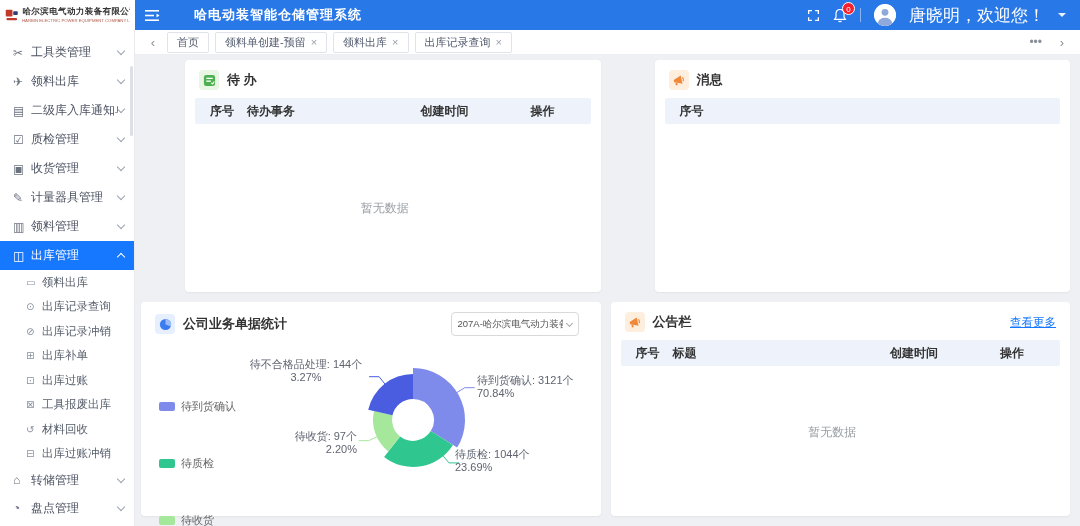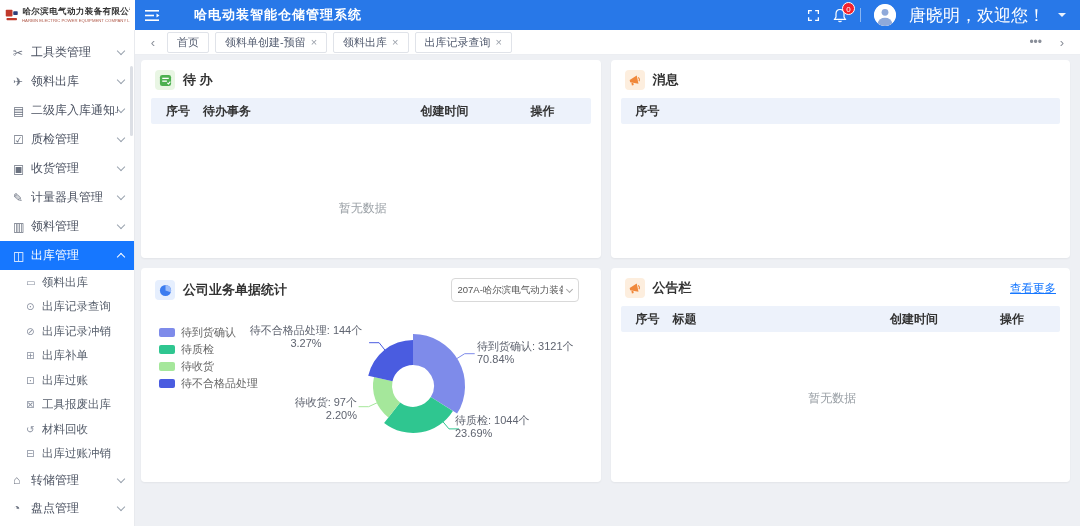--- a/index.html
+++ b/index.html
@@ -53,21 +53,21 @@
   .nav-btn { color:#8a8f99; font-size:13px; width:16px; text-align:center; cursor:pointer; }
   .tabs { display:flex; gap:6px; margin-left:6px; flex:1; }
   .tab { display:flex; align-items:center; gap:5px; font-size:11px; color:#515a6e;
     background:#fff; border:1px solid #e0e3e9; border-radius:2px; padding:2px 9px;
     cursor:pointer; white-space:nowrap; }
   .tab .x { color:#9aa0aa; font-size:11px; line-height:1; }
   .tabbar-right { display:flex; align-items:center; gap:12px; color:#8a8f99; font-size:12px; }
 
   .content { padding:5px 10px 8px 6px; display:grid; grid-template-columns:1fr 1fr; gap:10px; }
   .card { background:#fff; border-radius:4px; box-shadow:0 1px 2px rgba(0,0,0,.05); position:relative; }
-  .card.h1 { height:198px; } .card.h2 { height:214px; }
+  .card.h1 { height:232px;margin-left:44px; } .card.h2 { height:214px; }
   .card-head { display:flex; align-items:center; gap:8px; padding:10px 14px 8px; }
   .panel-icon { width:20px; height:20px; border-radius:4px; display:flex;
     align-items:center; justify-content:center; flex:none; }
   .panel-icon.green { background:#e9f6e4; } .panel-icon.orange { background:#fdeede; }
   .panel-icon.blue { background:#e6effe; }
   .card-title { font-size:13px; font-weight:bold; color:#333; }
   .more-link { margin-left:auto; font-size:11.5px; color:#1677ff; cursor:pointer;text-decoration:underline; }
   .thead { display:flex; background:#edf2fb; height:26px; align-items:center;
     font-size:12px; font-weight:bold; color:#333; margin:0 10px; border-radius:2px; }
   .col-idx { width:52px; padding-left:15px; flex:none; }
@@ -80,21 +80,21 @@
   
   .select { margin-left:auto; margin-right:8px; width:128px; height:24px;
     border:1px solid #d9d9d9; border-radius:4px; display:flex; align-items:center;
     padding:0 6px; gap:4px; cursor:pointer; }
   .sel-text { flex:1; font-size:9.5px; color:#555; white-space:nowrap; overflow:hidden; }
   .sel-caret { width:5px; height:5px; border-right:1.2px solid #aaa; border-bottom:1.2px solid #aaa;
     transform:rotate(45deg); margin-top:-2px; flex:none; }
   .chart-zone { position:relative; height:160px; margin-top:12px; }
   .donut { position:absolute; left:0; top:0; }
   .legend { position:absolute; left:18px; top:2px; }
-  .legend-row { display:flex; align-items:center; gap:6px; height:17px; }
+  .legend-row { display:flex; align-items:center; gap:6px; height:17px;margin-top:40px; }
   .swatch { width:16px; height:9px; border-radius:2px; flex:none; }
   .legend-label { font-size:11px; color:#666; white-space:nowrap; }
   .callout { position:absolute; font-size:11px; color:#5f6470; line-height:13px; white-space:nowrap; }
   .callout.tl { left:104px; width:122px; top:2px; text-align:center; }
   .callout.tr { left:336px; top:18px; }
   .callout.bl { left:146px; width:70px; top:74px; text-align:right; }
   .callout.br { left:314px; top:92px; }
 </style>
 </head>
 <body>

